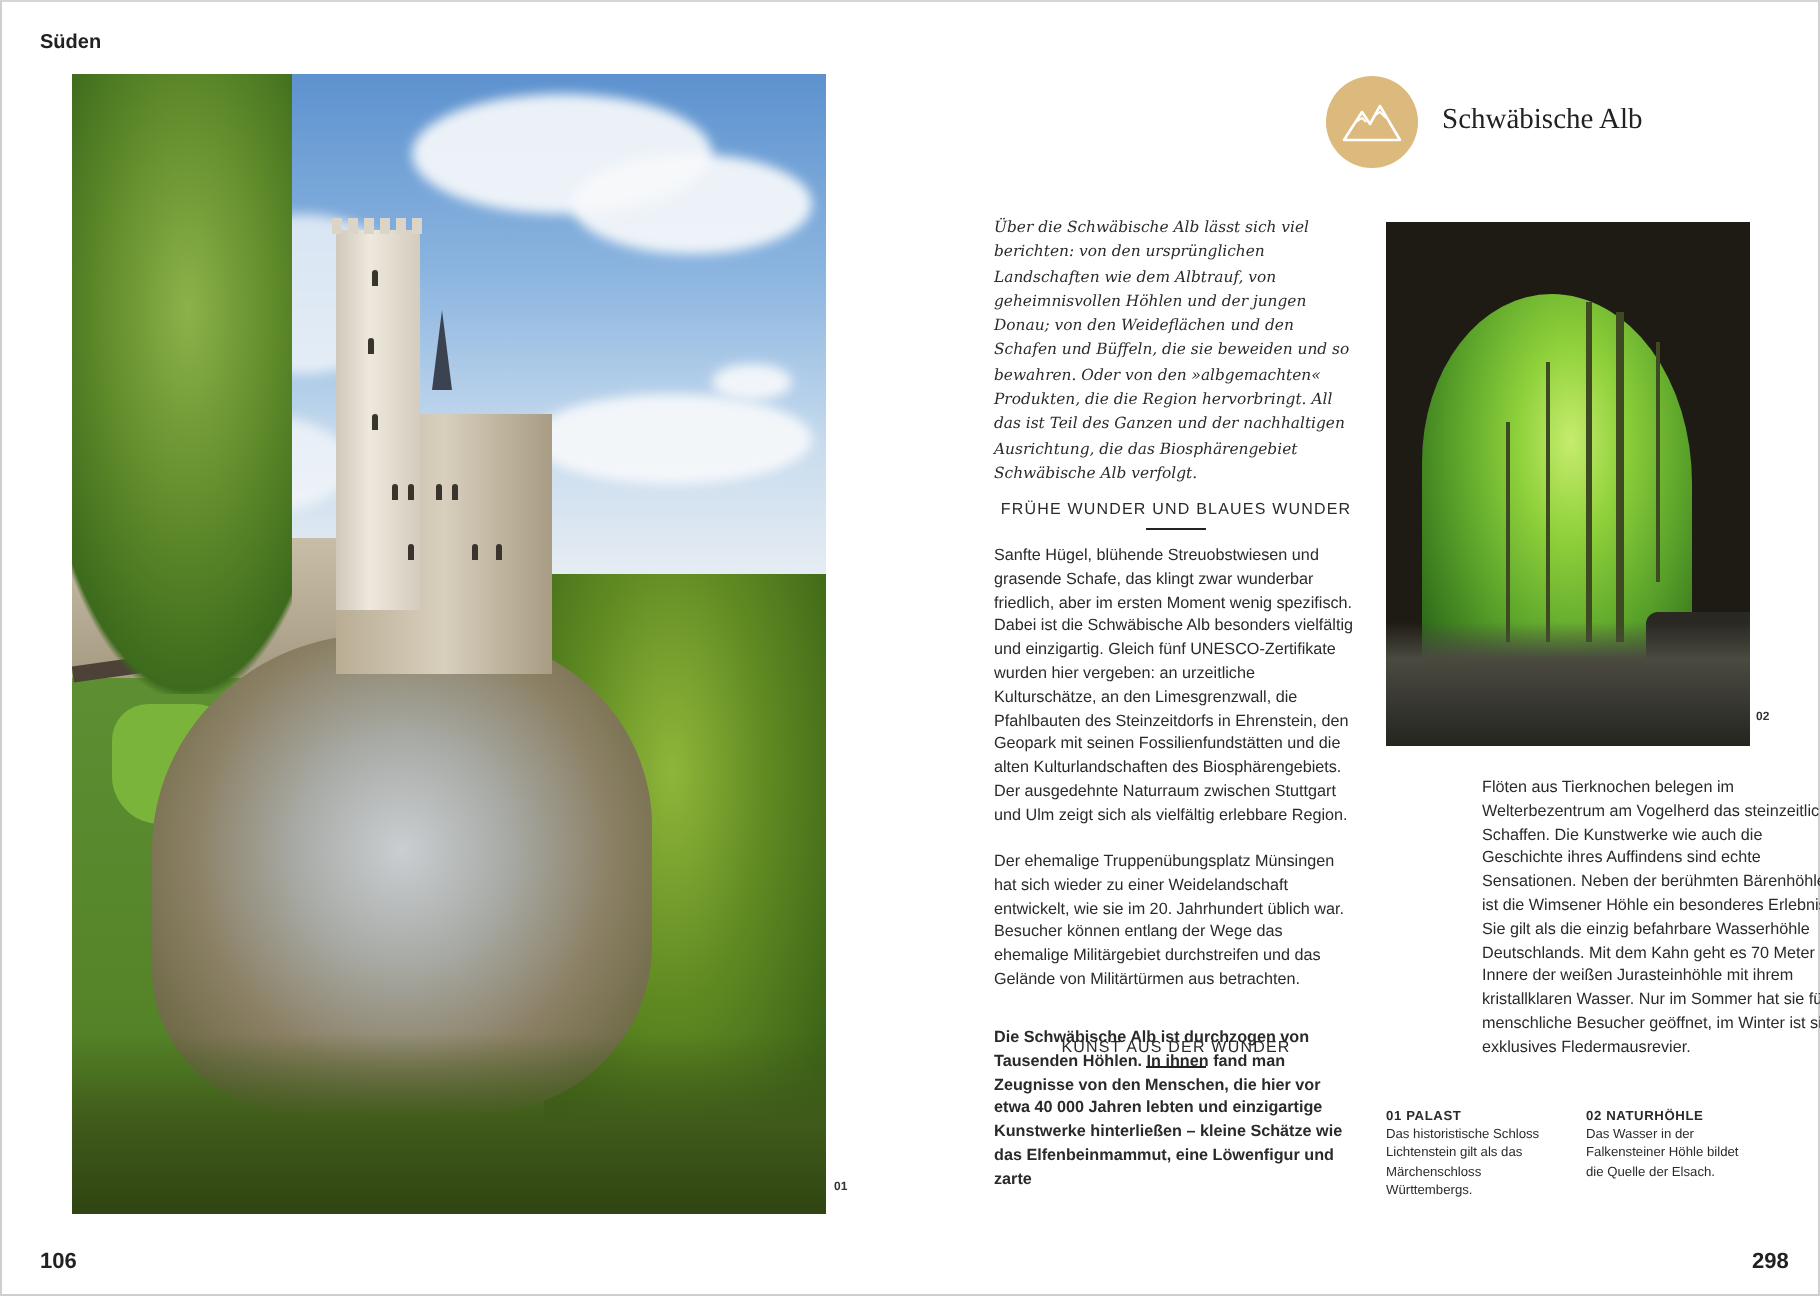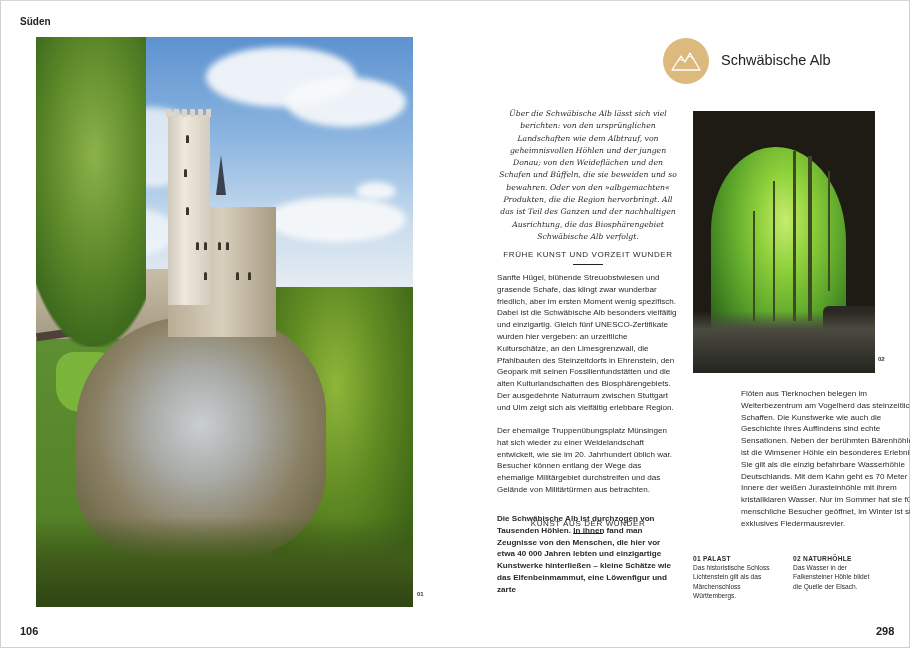--- a/index.html
+++ b/index.html
@@ -41,28 +41,28 @@
     .photo-castle .foreground { position: absolute; left: 0; bottom: 0; width: 377px; height: 90px;
       background: linear-gradient(180deg, rgba(60,80,20,0) 0%, #3f5a1a 50%, #2f4512 100%); }
 
     .fig-num { position: absolute; font-size: 6px; font-weight: bold; color: #333; }
     .fig-num.n1 { left: 416px; top: 590px; }
     .fig-num.n2 { left: 877px; top: 355px; }
 
     
     .badge { position: absolute; left: 662px; top: 37px; width: 46px; height: 46px; border-radius: 50%;
       background: #dcb97c; display: flex; align-items: center; justify-content: center; }
-    .title { position: absolute; left: 720px; top: 51px; font-family: Liberation Sans, sans-serif; font-size: 14.5px; color: #222; }
+    .title { position: absolute; left: 720px; top: 51px; font-family: Liberation Serif, serif; font-size: 14.5px; color: #222; }
 
     
     .col { position: absolute; width: 182px; font-size: 8.1px; line-height: 11.8px; color: #2a2a2a; text-align: left; }
     .col.a { left: 496px; }
     .col.b { left: 692px; margin-left: 48px; }
     .intro { position: absolute; left: 496px; top: 107px; width: 182px; font-family: "DejaVu Serif", serif;
-      font-style: italic; font-size: 7.7px; line-height: 12.3px; color: #2a2a2a; text-align: center; }
+      font-style: italic; font-size: 7.7px; line-height: 12.3px; color: #2a2a2a; }
     .sec-head { position: absolute; left: 496px; width: 182px; text-align: center; font-size: 8px; letter-spacing: .6px; color: #2a2a2a; }
     .sec-rule { position: absolute; width: 30px; height: 1px; background: #222; left: 572px; }
 
     
     .photo-cave { position: absolute; left: 692px; top: 110px; width: 182px; height: 262px; overflow: hidden;
       background: #1e1b15; }
     .photo-cave .opening { position: absolute; left: 18px; top: 36px; width: 135px; height: 210px;
       background: radial-gradient(ellipse at 55% 35%, #c6ec6e 0%, #8fd13b 25%, #5aa32a 55%, #2f6a1a 85%, #20351a 100%);
       border-radius: 48% 52% 10% 10% / 40% 45% 5% 5%; }
     .photo-cave .trunk { position: absolute; width: 3px; background: #3d4a22; }
@@ -118,21 +118,21 @@
     <svg width="32" height="22" viewBox="0 0 32 22">
       <path d="M2 20 L11 6 L15 12 L20 3 L30 20 Z" fill="none" stroke="#ffffff" stroke-width="1.3" stroke-linejoin="round"></path>
       <path d="M8 11 L11 9 L13 11" fill="none" stroke="#ffffff" stroke-width="1"></path>
       <path d="M17 8 L20 6 L23 9" fill="none" stroke="#ffffff" stroke-width="1"></path>
     </svg>
   </div>
   <div class="title">Schwäbische Alb</div>
 
   <div class="intro">Über die Schwäbische Alb lässt sich viel berichten: von den ursprünglichen Landschaften wie dem Albtrauf, von geheimnisvollen Höhlen und der jungen Donau; von den Weideflächen und den Schafen und Büffeln, die sie beweiden und so bewahren. Oder von den »albgemachten« Produkten, die die Region hervorbringt. All das ist Teil des Ganzen und der nachhaltigen Ausrichtung, die das Biosphärengebiet Schwäbische Alb verfolgt.</div>
 
-  <div class="sec-head" style="top:249px;">FRÜHE KUNST UND VORZEIT WUNDER</div>
+  <div class="sec-head" style="top:249px;">FRÜHE WUNDER UND BLAUES WUNDER</div>
   <div class="sec-rule" style="top:263px;"></div>
 
   <div class="col a" style="top:271px;">Sanfte Hügel, blühende Streuobstwiesen und grasende Schafe, das klingt zwar wunderbar friedlich, aber im ersten Moment wenig spezifisch. Dabei ist die Schwäbische Alb besonders vielfältig und einzigartig. Gleich fünf UNESCO-Zertifikate wurden hier vergeben: an urzeitliche Kulturschätze, an den Limesgrenzwall, die Pfahlbauten des Steinzeitdorfs in Ehrenstein, den Geopark mit seinen Fossilienfundstätten und die alten Kulturlandschaften des Biosphärengebiets. Der ausgedehnte Naturraum zwischen Stuttgart und Ulm zeigt sich als vielfältig erlebbare Region.</div>
   <div class="col a" style="top:424px;">Der ehemalige Truppenübungsplatz Münsingen hat sich wieder zu einer Weidelandschaft entwickelt, wie sie im 20. Jahrhundert üblich war. Besucher können entlang der Wege das ehemalige Militärgebiet durchstreifen und das Gelände von Militärtürmen aus betrachten.</div>
 
   <div class="sec-head" style="top:518px;">KUNST AUS DER WUNDER</div>
   <div class="sec-rule" style="top:532px;"></div>
 
   <div class="col a" style="top:512px;font-weight:bold;">Die Schwäbische Alb ist durchzogen von Tausenden Höhlen. In ihnen fand man Zeugnisse von den Menschen, die hier vor etwa 40 000 Jahren lebten und einzigartige Kunstwerke hinterließen – kleine Schätze wie das Elfenbeinmammut, eine Löwenfigur und zarte</div>
 

